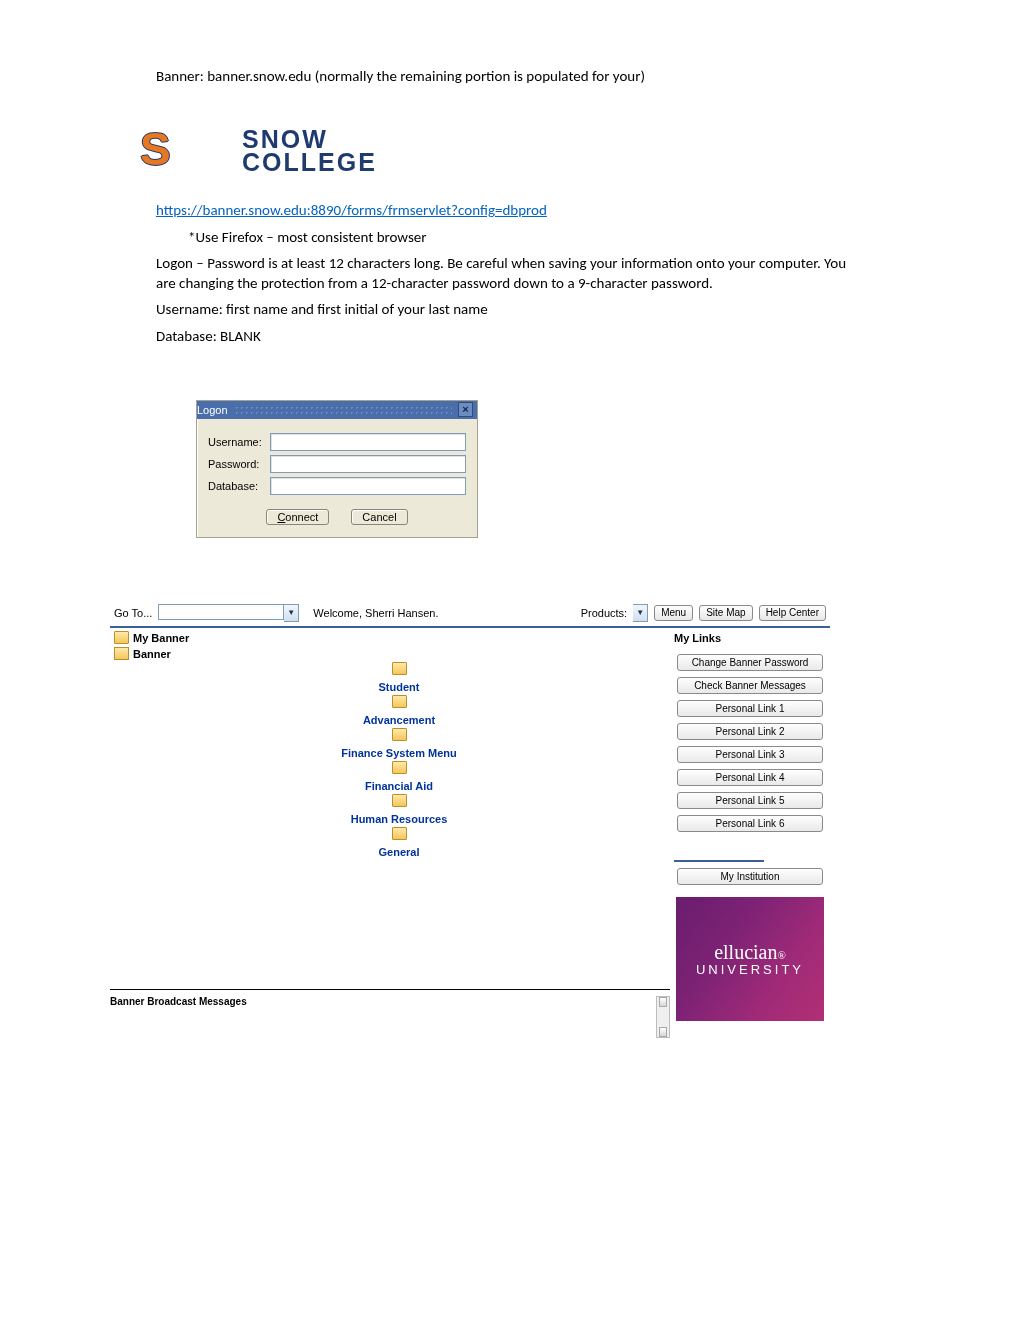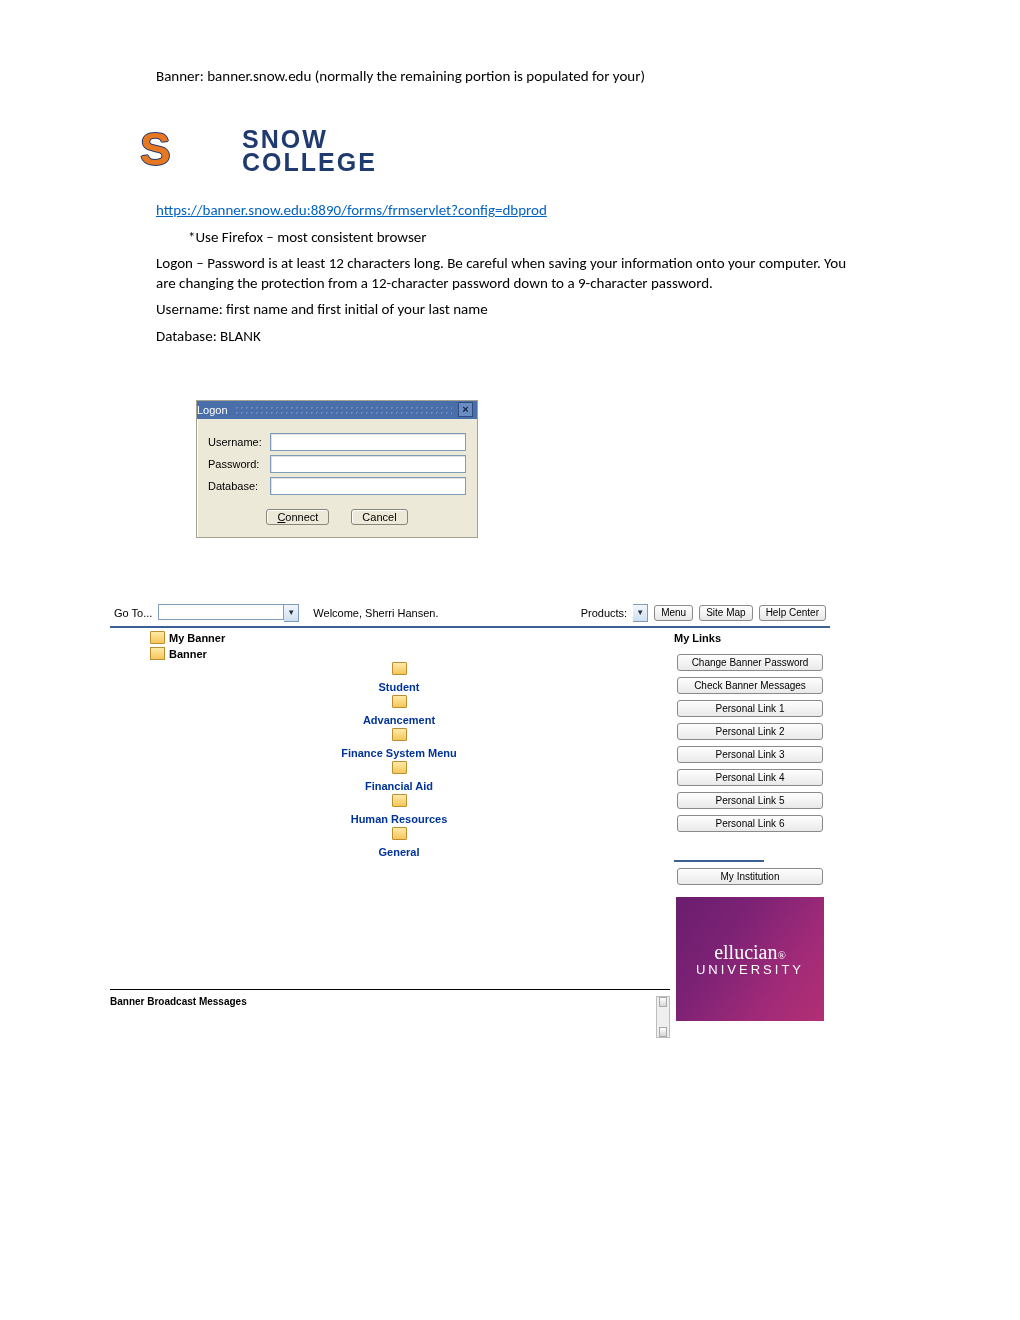--- a/index.html
+++ b/index.html
@@ -150,21 +150,20 @@
     border-top: 2px solid #3c5f97;
     background: #fff;
     min-height: 310px;
     padding: 2px 0 0 4px;
     position: relative;
   }
   .tree-row {
     display: flex; align-items: center; gap: 4px;
     font-size: 11px; line-height: 16px;
     padding: 0;
-    margin-left: 36px;
   }
   .tree-row.bold { font-weight: bold; color: #000; }
   .tree-row .folder {
     width: 13px; height: 11px; display: inline-block;
   }
   .folder-open {
     background: linear-gradient(#ffe9a8,#f5c65a);
     border: 1px solid #bb8e2e;
     position: relative;
   }

